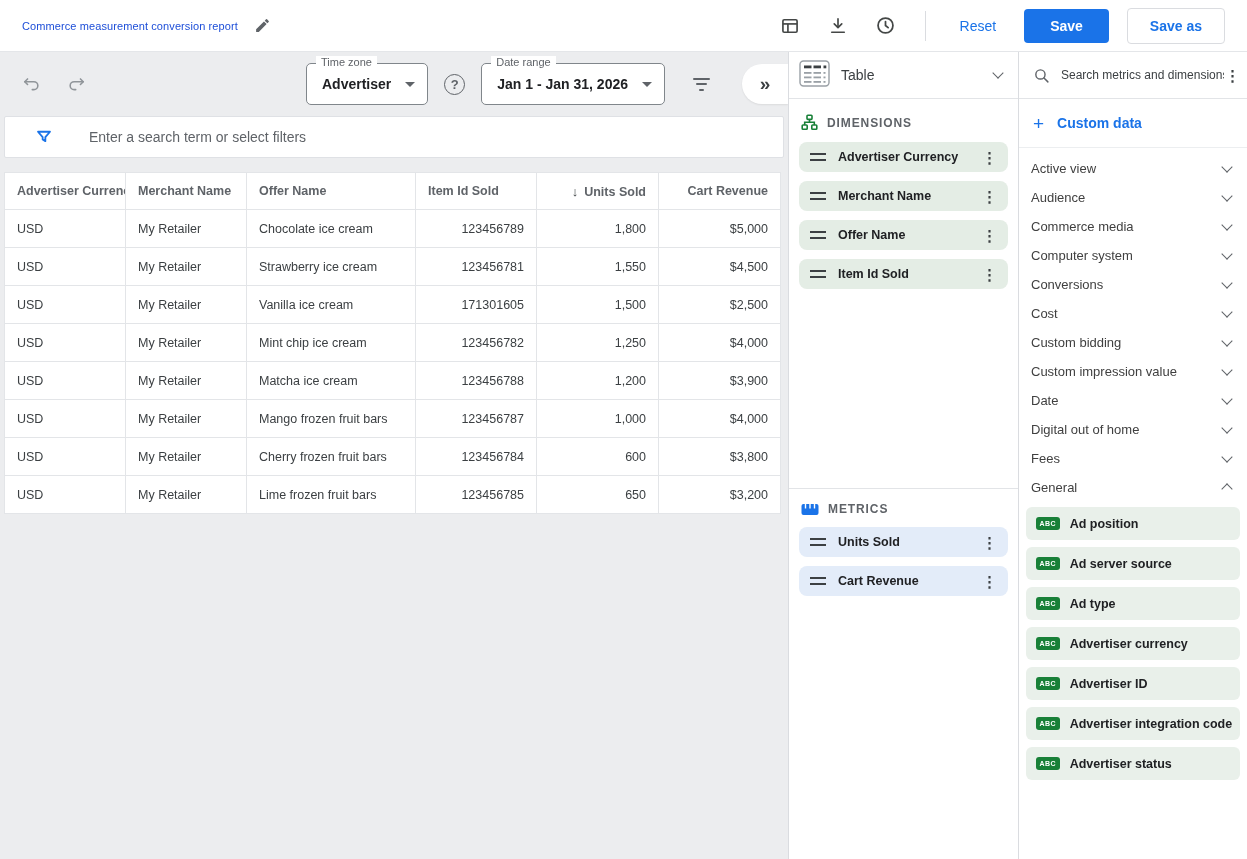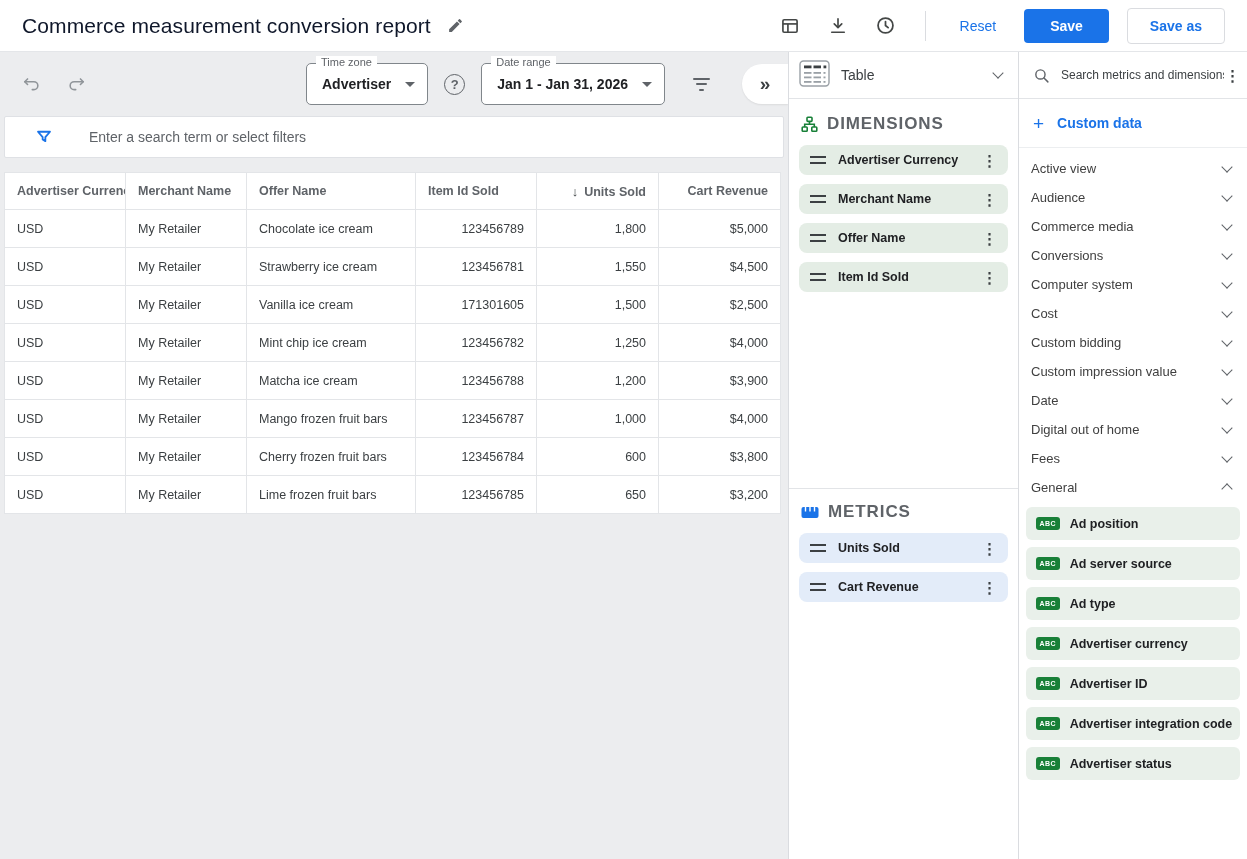--- a/index.html
+++ b/index.html
@@ -8,21 +8,21 @@
     font-family: "Liberation Sans", sans-serif;
     background: #fff; color: #202124; overflow: hidden;
   }
   .app { width: 1247px; height: 859px; display: flex; flex-direction: column; }
 
   
   .top-header {
     height: 52px; flex: none; background: #fff; display: flex; align-items: center;
     padding: 0 22px; border-bottom: 1px solid #e4e6e9;
   }
-  .report-title { font-size: 21px; color: #0f172a; letter-spacing: .1px; }
+  .report-title { font-size: 11px; color: #1d4ed8; letter-spacing: .1px; }
   .edit-icon { margin-left: 16px; display: flex; cursor: pointer; }
   .header-right { margin-left: auto; display: flex; align-items: center; }
   .hdr-ic { display: flex; align-items: center; justify-content: center; width: 26px; height: 26px; cursor: pointer; margin-left: 22px; }
   .vdiv { width: 1px; height: 30px; background: #dadce0; margin: 0 20px 0 26px; }
   .btn-text { color: var(--accent,#1a73e8); font-size: 14px; font-weight: 400; padding: 8px 14px; cursor: pointer; border-radius: 4px; }
   .btn-primary {
     background: var(--accent,#1a73e8); color: #fff; font-size: 14px; font-weight: 600;
     border: none; border-radius: 4px; padding: 9px 26px; margin-left: 14px; cursor: pointer;
     font-family: inherit;
   }
@@ -96,21 +96,21 @@
   
   .builder-panel { width: 230px; flex: none; background: #fff; border-left: 1px solid #dadce0; display: flex; flex-direction: column; }
   .panel-header { height: 47px; flex: none; border-bottom: 1px solid #e2e4e7; display: flex; align-items: center; padding: 0 16px 0 10px; }
   .viz-label { font-size: 14px; color: #3c4043; margin-left: 11px; }
   .chev { width: 8px; height: 8px; border-right: 1.8px solid #5f6368; border-bottom: 1.8px solid #5f6368; transform: rotate(45deg); flex: none; }
   .chev.up { transform: rotate(-135deg); }
   .panel-header .chev { margin-left: auto; margin-top: -4px; }
   .panel-body { flex: 1; display: flex; flex-direction: column; min-height: 0; }
   .dims-section { height: 390px; flex: none; border-bottom: 1px solid #e2e4e7; padding: 15px 10px 0; }
   .mets-section { padding: 13px 10px 0; }
-  .section-label { display: flex; align-items: center; font-size: 17px; font-weight: 700; letter-spacing: .9px; color: #5f6368; padding: 0 2px 11px; }
+  .section-label { display: flex; align-items: center; font-size: 12px; font-weight: 700; letter-spacing: .9px; color: #5f6368; padding: 0 2px 11px; }
   .section-label svg { margin-right: 9px; }
   .chip { height: 30px; border-radius: 8px; display: flex; align-items: center; padding: 0 10px 0 11px; margin-bottom: 9px; cursor: grab; }
   .chip.dim { background: var(--dimension-chip-bg,#e4ede5); }
   .chip.met { background: var(--metric-chip-bg,#e3ecf9); }
   .chip-handle { width: 16px; height: 8px; border-top: 2.2px solid #3c4043; border-bottom: 2.2px solid #3c4043; flex: none; }
   .chip-label { font-size: 12.5px; font-weight: 600; color: #202124; margin-left: 12px; white-space: nowrap; }
   .kebab { margin-left: auto; color: #3c4043; font-size: 15px; font-weight: 700; line-height: 1; cursor: pointer; padding: 2px 1px; }
 
   
   .sidebar { width: 229px; flex: none; background: #fff; border-left: 1px solid #dadce0; display: flex; flex-direction: column; overflow: hidden; }
@@ -402,25 +402,25 @@
           </div>
           <div class="cat-row">
             <span>Audience</span>
             <span class="chev"></span>
           </div>
           <div class="cat-row">
             <span>Commerce media</span>
             <span class="chev"></span>
           </div>
           <div class="cat-row">
+            <span>Computer system</span>
+            <span class="chev"></span>
+          </div>
+          <div class="cat-row">
             <span>Conversions</span>
-            <span class="chev"></span>
-          </div>
-          <div class="cat-row">
-            <span>Computer system</span>
             <span class="chev"></span>
           </div>
           <div class="cat-row">
             <span>Cost</span>
             <span class="chev"></span>
           </div>
           <div class="cat-row">
             <span>Custom bidding</span>
             <span class="chev"></span>
           </div>

